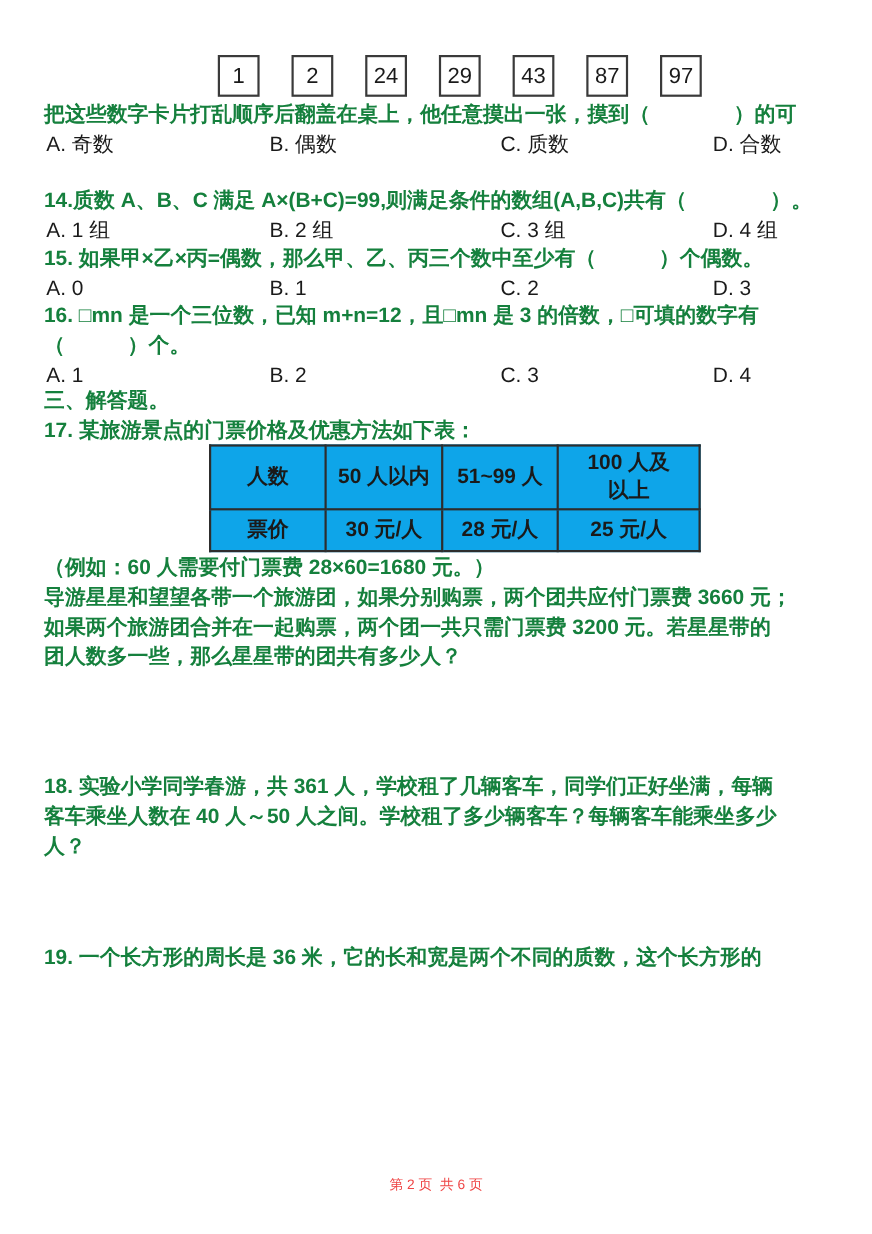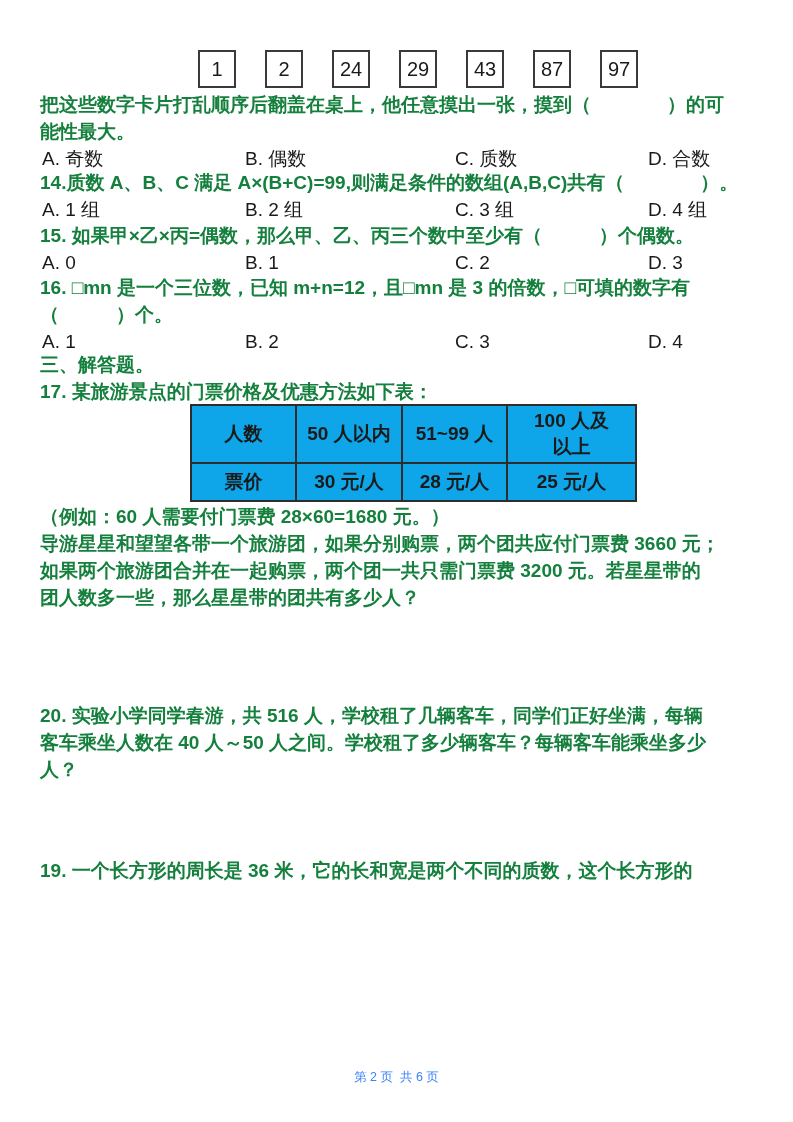--- a/index.html
+++ b/index.html
@@ -45,41 +45,40 @@
     text-align:center; vertical-align:middle;
     font-size:19px; font-weight:600; color:#1a1a1a;
     padding:0 4px; white-space:pre-line; line-height:26px;
   }
   .ptable .r1 td { height:56px; }
   .ptable .r2 td { height:36px; }
   .c1 { width:95px; } .c2 { width:96px; } .c3 { width:95px; } .c4 { width:119px; }
   .footer {
     position:absolute; top:1069px; left:0; width:793px;
     text-align:center; font-size:12.5px; font-weight:500;
-    color:#3b82f6; white-space:pre;
+    color:#ef4444; white-space:pre;
   }
 </style>
 </head>
 <body>
 
 <div class="page">
 
   <div class="cards">
     <div class="card">1</div>
     <div class="card">2</div>
     <div class="card">24</div>
     <div class="card">29</div>
     <div class="card">43</div>
     <div class="card">87</div>
     <div class="card">97</div>
   </div>
 
   <div class="block" style="top:91px">
     <div class="txt">把这些数字卡片打乱顺序后翻盖在桌上，他任意摸出一张，摸到（　　　　）的可</div>
-    <div class="txt">能性最大。</div>
     <div class="opts">
       <span class="opt o1">A. 奇数</span>
       <span class="opt o2">B. 偶数</span>
       <span class="opt o3">C. 质数</span>
       <span class="opt o4">D. 合数</span>
     </div>
   </div>
 
   <div class="block" style="top:169px">
     <div class="txt">14.质数 A、B、C 满足 A×(B+C)=99,则满足条件的数组(A,B,C)共有（　　　　）。</div>
@@ -142,21 +141,21 @@
     <div class="txt">（例如：60 人需要付门票费 28×60=1680 元。）</div>
   </div>
 
   <div class="block" style="top:530px">
     <div class="txt">导游星星和望望各带一个旅游团，如果分别购票，两个团共应付门票费 3660 元；</div>
     <div class="txt">如果两个旅游团合并在一起购票，两个团一共只需门票费 3200 元。若星星带的</div>
     <div class="txt">团人数多一些，那么星星带的团共有多少人？</div>
   </div>
 
   <div class="block" style="top:702px">
-    <div class="txt">20. 实验小学同学春游，共 516 人，学校租了几辆客车，同学们正好坐满，每辆</div>
+    <div class="txt">18. 实验小学同学春游，共 361 人，学校租了几辆客车，同学们正好坐满，每辆</div>
     <div class="txt">客车乘坐人数在 40 人～50 人之间。学校租了多少辆客车？每辆客车能乘坐多少</div>
     <div class="txt">人？</div>
   </div>
 
   <div class="block" style="top:857px">
     <div class="txt">19. 一个长方形的周长是 36 米，它的长和宽是两个不同的质数，这个长方形的</div>
   </div>
 
 
   <div class="footer">第 2 页  共 6 页</div>

